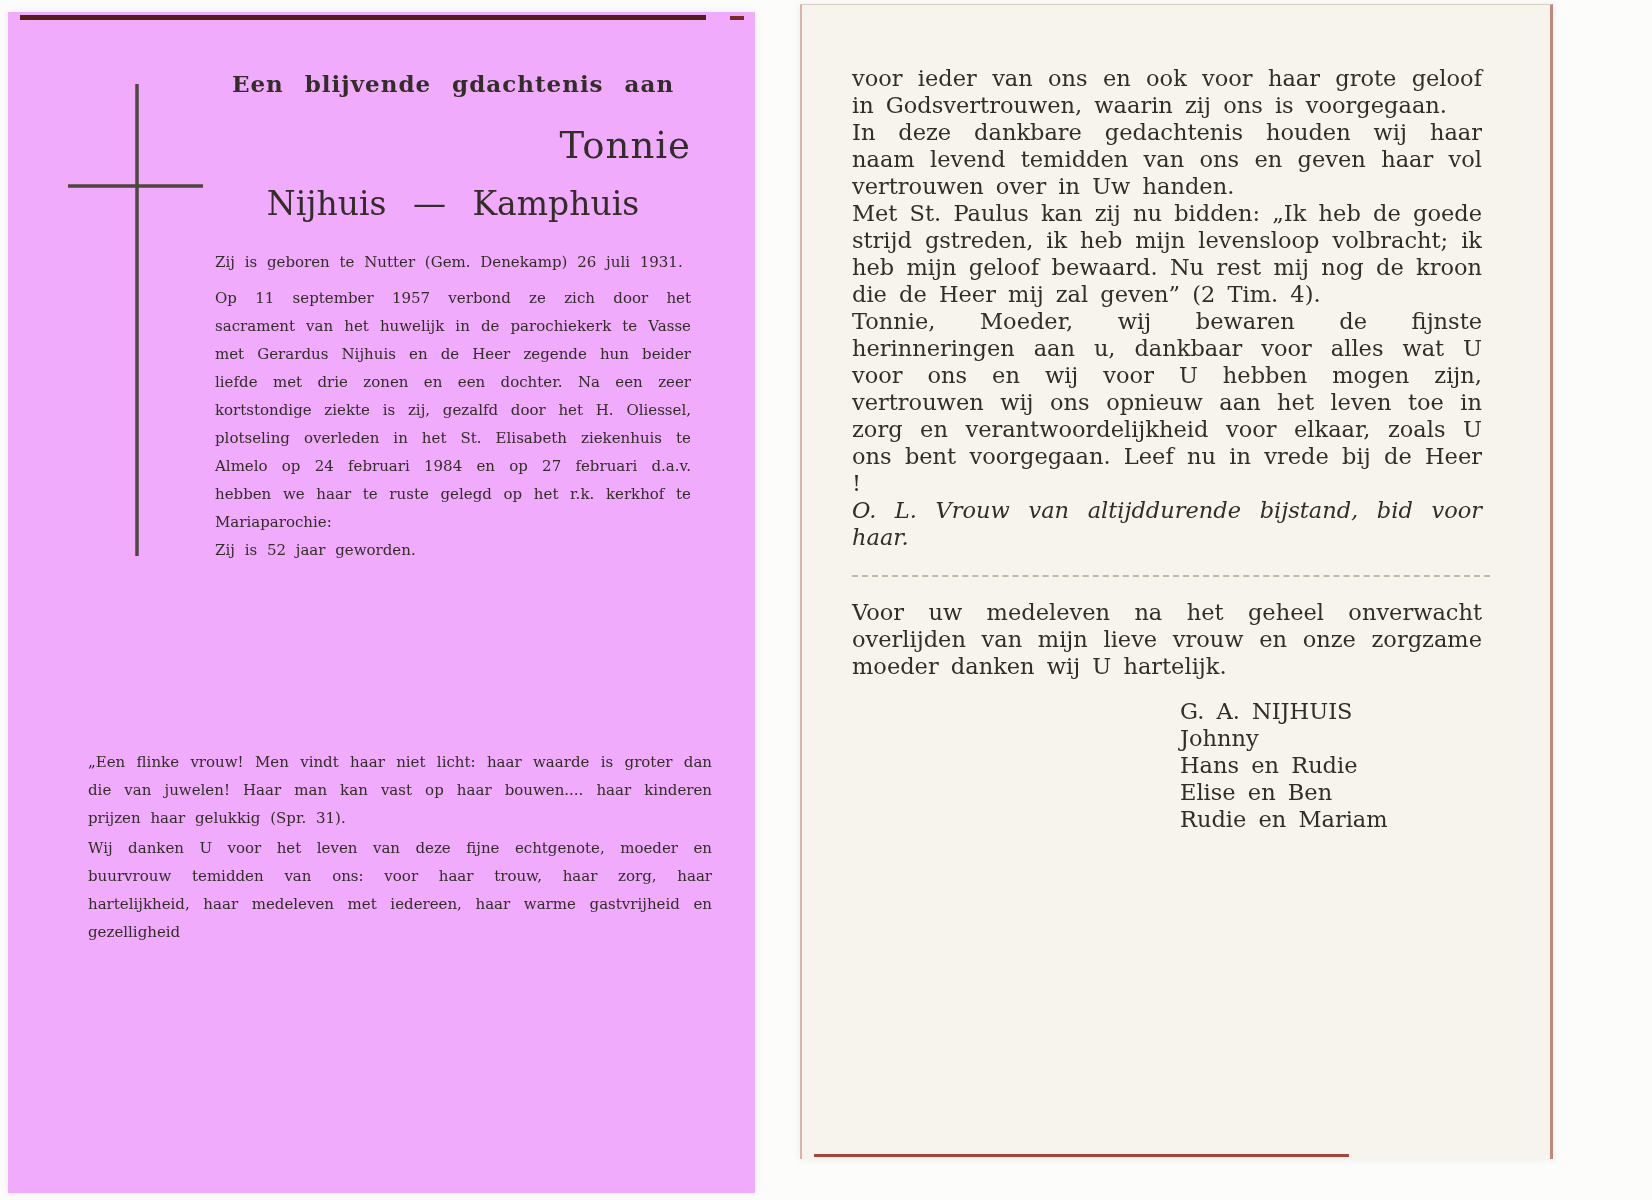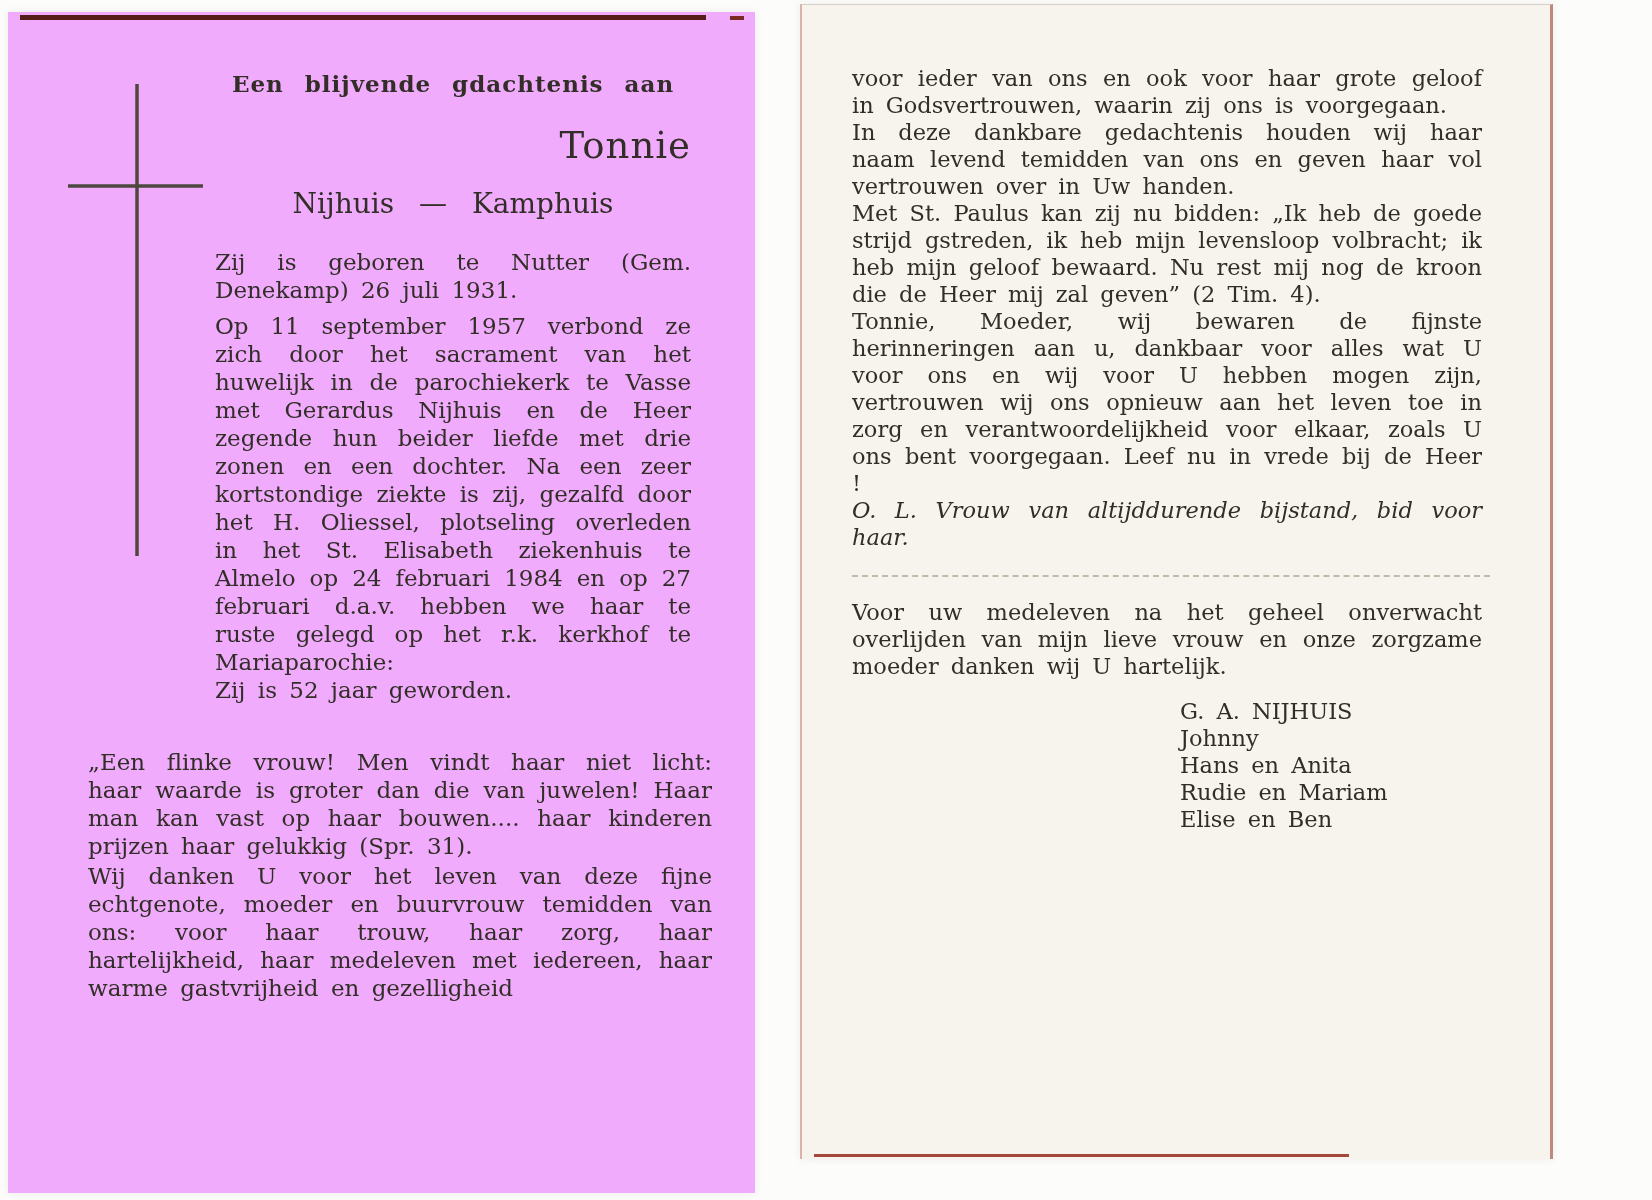--- a/index.html
+++ b/index.html
@@ -42,25 +42,25 @@
   .memorial {
     font-size: 23px; font-weight: bold;
     text-align: center; word-spacing: 12px; letter-spacing: 1px;
     margin: 0; line-height: 28px;
   }
   .first-name {
     font-size: 37px; font-weight: normal; letter-spacing: 1px;
     text-align: right; margin: 26px 0 0; line-height: 44px;
   }
   .family-name {
-    font-size: 28px; font-weight: normal; word-spacing: 16px;
+    font-size: 33px; font-weight: normal; word-spacing: 16px;
     text-align: center; margin: 16px 0 0; line-height: 40px;
   }
   .body-text {
-    font-size: 23px; line-height: 28px;
+    font-size: 15px; line-height: 28px;
     text-align: justify; word-spacing: 5px;
     margin: 0;
   }
   .birth   { margin-top: 24px; }
   .life    { margin-top: 8px; }
   .ageline { margin-top: 0; text-align: left; }
   .lower {
     position: absolute; left: 80px; top: 736px; width: 624px;
   }
   .prayer-heading {
@@ -138,19 +138,19 @@
     <p>Tonnie, Moeder, wij bewaren de fijnste herinneringen aan u, dankbaar voor alles wat U voor ons en wij voor U hebben mogen zijn, vertrouwen wij ons opnieuw aan het leven toe in zorg en verantwoordelijkheid voor elkaar, zoals U ons bent voorgegaan. Leef nu in vrede bij de Heer !</p>
     <p class="invocation">O. L. Vrouw van altijddurende bijstand, bid voor haar.</p>
 
     <hr class="sep">
 
     <p>Voor uw medeleven na het geheel onverwacht overlijden van mijn lieve vrouw en onze zorgzame moeder danken wij U hartelijk.</p>
 
     <div class="signature">
       <p class="sig-head">G. A. NIJHUIS</p>
       <p>Johnny</p>
-      <p>Hans en Anita</p>
+      <p>Hans en Rudie</p>
+      <p>Elise en Ben</p>
       <p>Rudie en Mariam</p>
-      <p>Elise en Ben</p>
     </div>
 
   </div>
 </div>
 
 </body></html>

